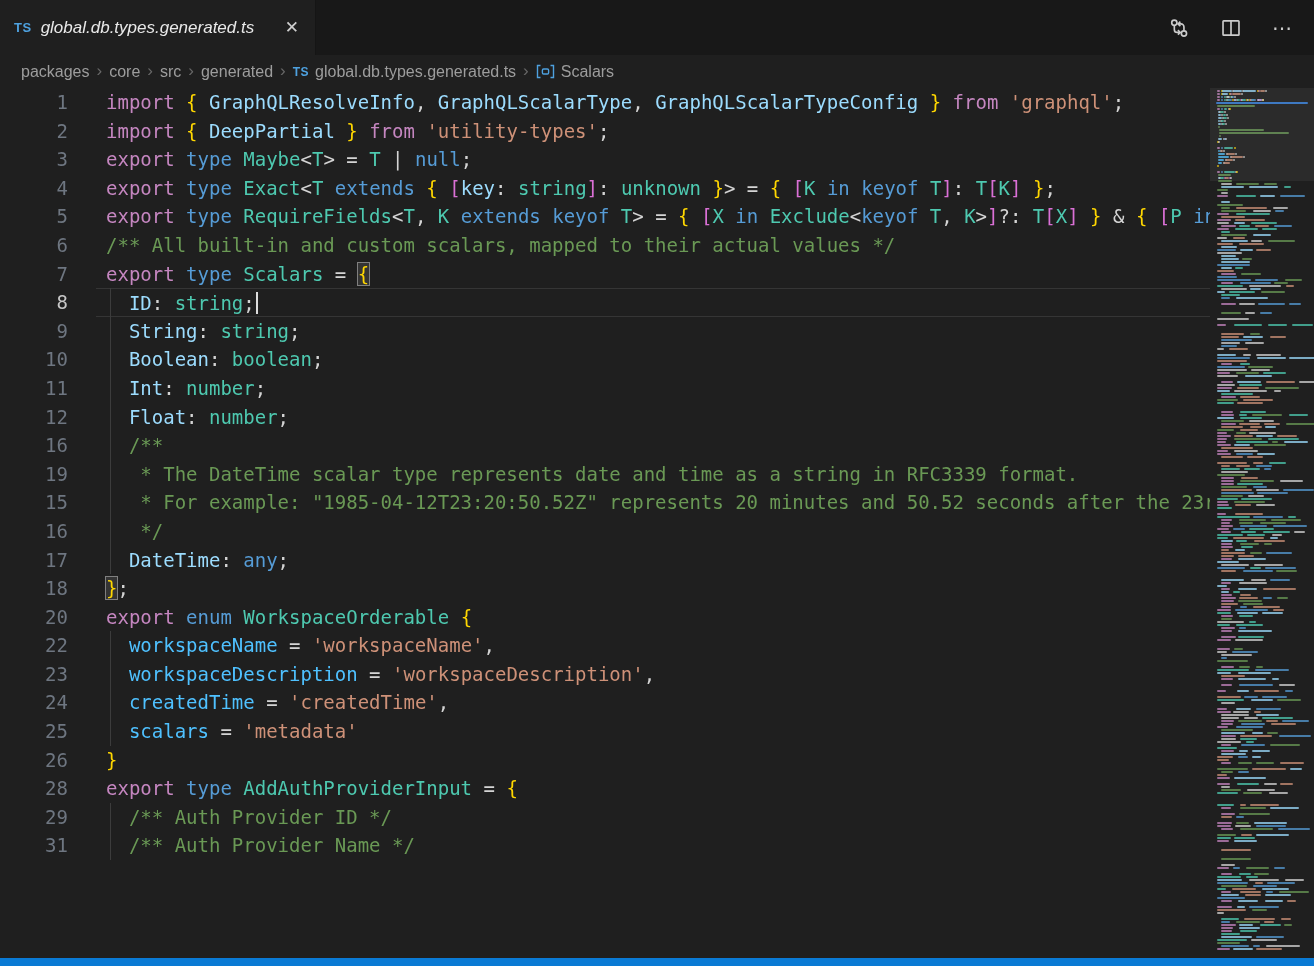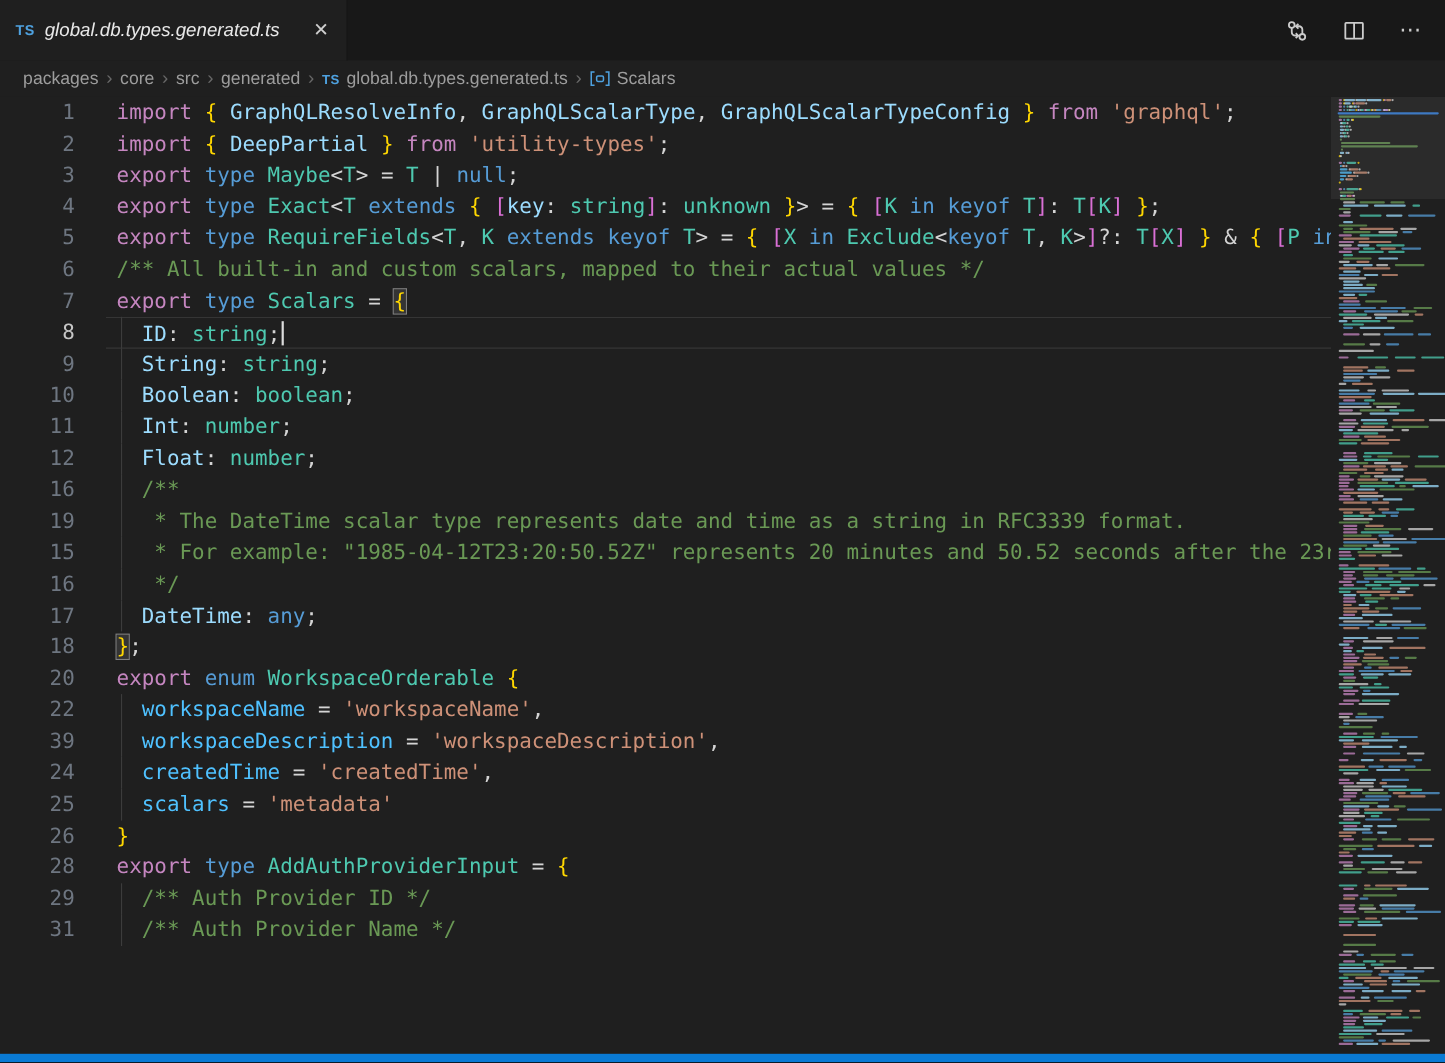--- a/index.html
+++ b/index.html
@@ -197,21 +197,21 @@
       </div>
       <div class="line">
         <span class="num">20</span>
         <span class="code"><span class="tk-kw">export</span><span class="tk-kw2"> enum</span><span class="tk-typ"> WorkspaceOrderable</span><span class="tk-pun"> </span><span class="tk-br1">{</span></span>
       </div>
       <div class="line g">
         <span class="num">22</span>
         <span class="code"><span class="tk-enm">  workspaceName</span><span class="tk-pun"> = </span><span class="tk-str">'workspaceName'</span><span class="tk-pun">,</span></span>
       </div>
       <div class="line g">
-        <span class="num">39</span>
+        <span class="num">23</span>
         <span class="code"><span class="tk-enm">  workspaceDescription</span><span class="tk-pun"> = </span><span class="tk-str">'workspaceDescription'</span><span class="tk-pun">,</span></span>
       </div>
       <div class="line g">
         <span class="num">24</span>
         <span class="code"><span class="tk-enm">  createdTime</span><span class="tk-pun"> = </span><span class="tk-str">'createdTime'</span><span class="tk-pun">,</span></span>
       </div>
       <div class="line g">
         <span class="num">25</span>
         <span class="code"><span class="tk-enm">  scalars</span><span class="tk-pun"> = </span><span class="tk-str">'metadata'</span></span>
       </div>

